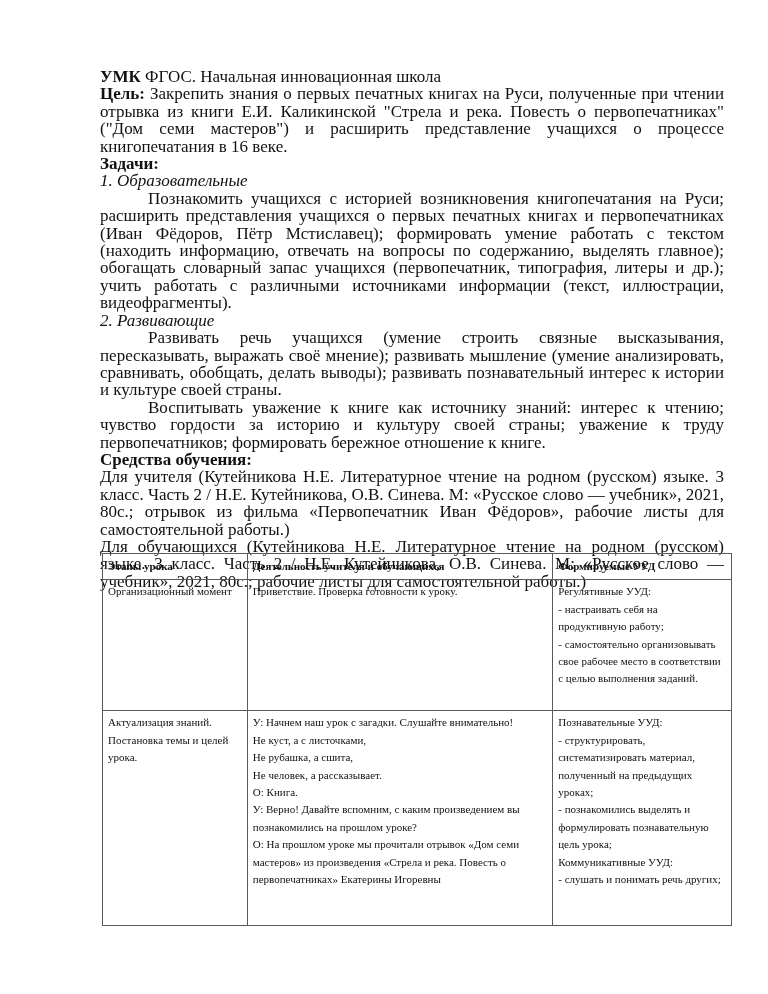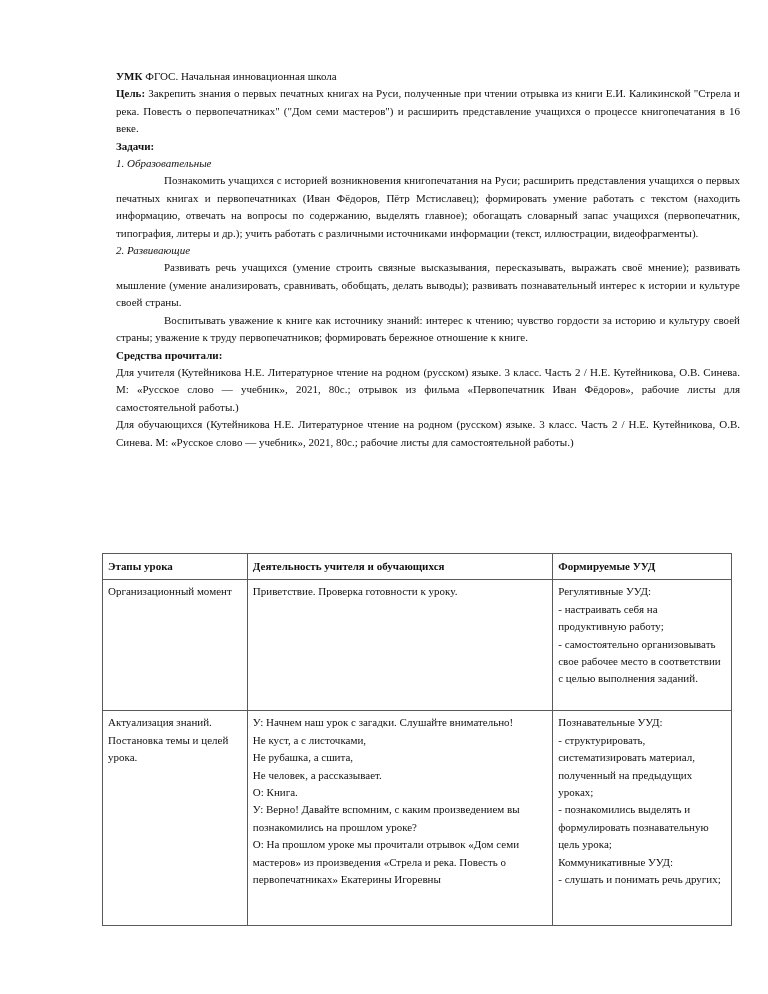--- a/index.html
+++ b/index.html
@@ -1,18 +1,18 @@
 <!DOCTYPE html>
 <html><head>
 <meta charset="utf-8">
 <style>
   html, body { margin:0; padding:0; background:#ffffff; }
   body { width:768px; height:994px; overflow:hidden; position:relative;
          font-family:"Liberation Serif", "DejaVu Serif", serif; color:#111; }
-  .page { position:absolute; left:116px; top:68px; width:624px; font-size:11px; line-height:17.4px; }
+  .page { position:absolute; left:100px; top:68px; width:624px; font-size:17px; line-height:17.4px; }
   .line { margin:0; }
   .center { text-align:center; }
   .justify { text-align:justify; }
   .indent { text-indent:48px; }
   b { font-weight:bold; }
   i { font-style:italic;margin-top:42px; }
   table.lesson { position:absolute; left:102px; top:553px; width:630px; border-collapse:collapse;
                  font-size:11px; line-height:17.4px; }
   table.lesson td, table.lesson th { border:1px solid #5a5a5a; vertical-align:top; padding:3px 5px 4px 5px; text-align:left; }
   table.lesson th { font-weight:bold; padding-top:4px; padding-bottom:4px; }
@@ -33,21 +33,21 @@
   <p class="line"><b>Задачи:</b></p>
 
   <p class="line"><i>1. Образовательные</i></p>
   <p class="line justify indent">Познакомить учащихся с историей возникновения книгопечатания на Руси; расширить представления учащихся о первых печатных книгах и первопечатниках (Иван Фёдоров, Пётр Мстиславец); формировать умение работать с текстом (находить информацию, отвечать на вопросы по содержанию, выделять главное); обогащать словарный запас учащихся (первопечатник, типография, литеры и др.); учить работать с различными источниками информации (текст, иллюстрации, видеофрагменты).</p>
 
   <p class="line"><i>2. Развивающие</i></p>
   <p class="line justify indent">Развивать речь учащихся (умение строить связные высказывания, пересказывать, выражать своё мнение); развивать мышление (умение анализировать, сравнивать, обобщать, делать выводы); развивать познавательный интерес к истории и культуре своей страны.</p>
 
   <p class="line justify indent">Воспитывать уважение к книге как источнику знаний: интерес к чтению; чувство гордости за историю и культуру своей страны; уважение к труду первопечатников; формировать бережное отношение к книге.</p>
 
-  <p class="line"><b>Средства прочитали:</b></p>
+  <p class="line"><b>Средства обучения:</b></p>
   <p class="line justify">Для учителя (Кутейникова Н.Е. Литературное чтение на родном (русском) языке. 3 класс. Часть 2 / Н.Е. Кутейникова, О.В. Синева. М: «Русское слово — учебник», 2021, 80с.; отрывок из фильма «Первопечатник Иван Фёдоров», рабочие листы для самостоятельной работы.)</p>
   <p class="line justify">Для обучающихся (Кутейникова Н.Е. Литературное чтение на родном (русском) языке. 3 класс. Часть 2 / Н.Е. Кутейникова, О.В. Синева. М: «Русское слово — учебник», 2021, 80с.; рабочие листы для самостоятельной работы.)</p>
 </div>
 
 <table class="lesson">
   <tbody>
       <tr>
     <th class="c1">Этапы урока</th>
     <th class="c2">Деятельность учителя и обучающихся</th>
     <th class="c3">Формируемые УУД</th>

